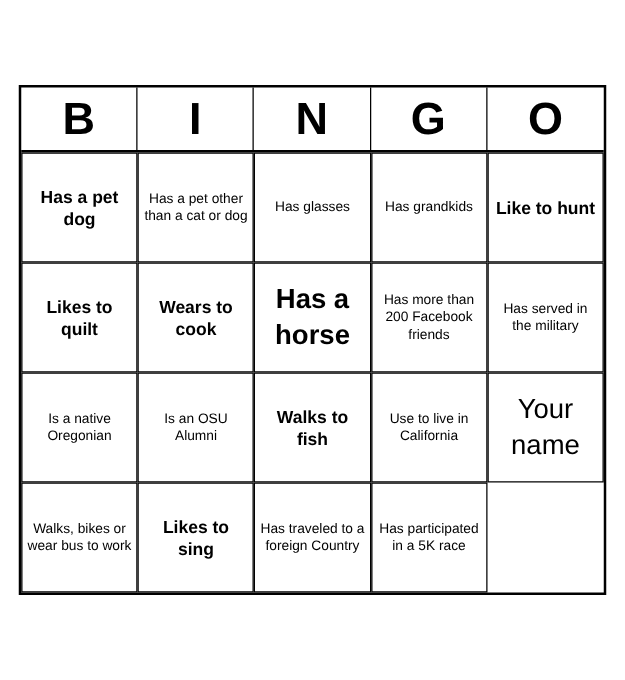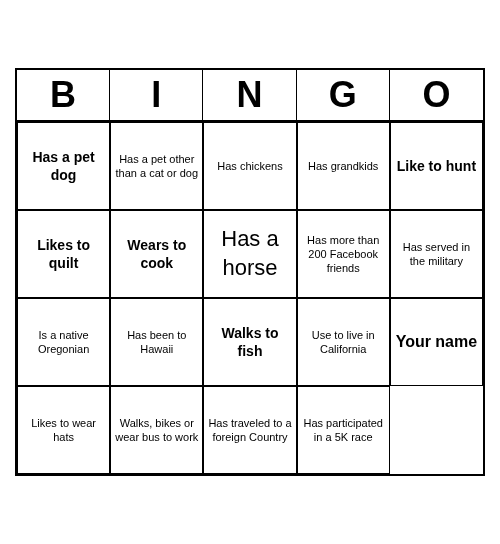--- a/index.html
+++ b/index.html
@@ -46,52 +46,52 @@
       font-size: 11px;
       line-height: 1.3;
       word-break: break-word;
     }
     .bingo-cell.large-text {
       font-size: 14px;
       font-weight: bold;
     }
     .bingo-cell.xlarge-text {
       font-size: 22px;
-      font-weight: normal;
+      font-weight: bold;
     }
     .bingo-cell.highlight {
-      font-size: 16px;
-      font-weight: bold;
+      font-size: 22px;
+      font-weight: normal;
     }
   </style>
 </head>
 <body>
 
 <div class="bingo-card">
   <div class="bingo-header">
   <div class="bingo-header-cell">B</div>
       <div class="bingo-header-cell">I</div>
       <div class="bingo-header-cell">N</div>
       <div class="bingo-header-cell">G</div>
       <div class="bingo-header-cell">O</div>
     </div>
   <div class="bingo-grid">
   <div class="bingo-cell large-text">Has a pet dog</div>
       <div class="bingo-cell">Has a pet other than a cat or dog</div>
-      <div class="bingo-cell">Has chickens</div>
+      <div class="bingo-cell">Has glasses</div>
       <div class="bingo-cell">Has grandkids</div>
       <div class="bingo-cell large-text">Like to hunt</div>
       <div class="bingo-cell large-text">Likes to quilt</div>
       <div class="bingo-cell large-text">Wears to cook</div>
       <div class="bingo-cell xlarge-text">Has a horse</div>
       <div class="bingo-cell">Has more than 200 Facebook friends</div>
       <div class="bingo-cell">Has served in the military</div>
       <div class="bingo-cell">Is a native Oregonian</div>
-      <div class="bingo-cell">Has been to Hawaii</div>
+      <div class="bingo-cell">Is an OSU Alumni</div>
       <div class="bingo-cell large-text">Walks to fish</div>
       <div class="bingo-cell">Use to live in California</div>
       <div class="bingo-cell highlight">Your name</div>
-      <div class="bingo-cell">Likes to wear hats</div>
       <div class="bingo-cell">Walks, bikes or wear bus to work</div>
+      <div class="bingo-cell large-text">Likes to sing</div>
       <div class="bingo-cell">Has traveled to a foreign Country</div>
       <div class="bingo-cell">Has participated in a 5K race</div>
     </div>
 </div>
 
 </body></html>

